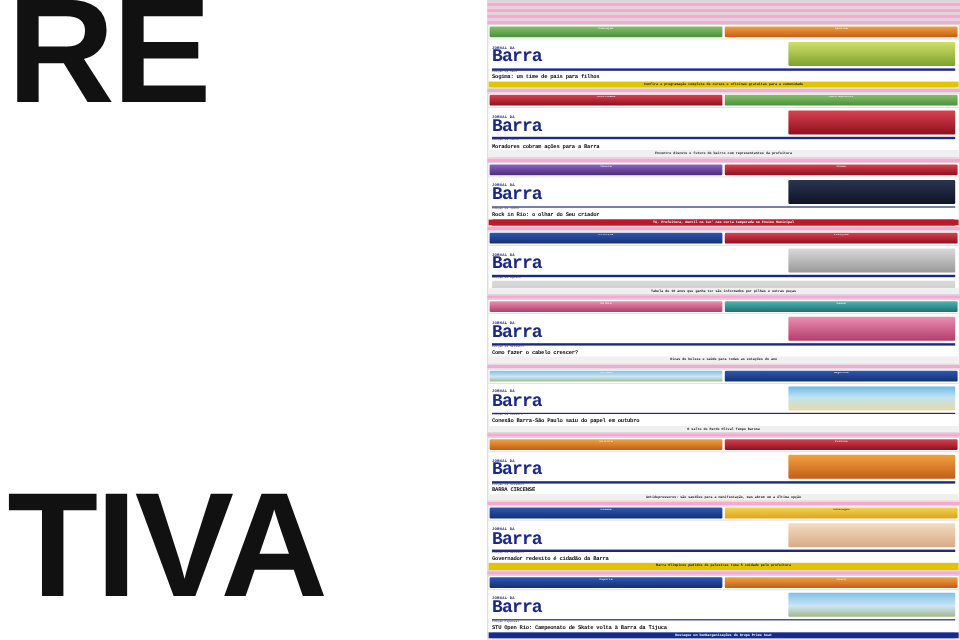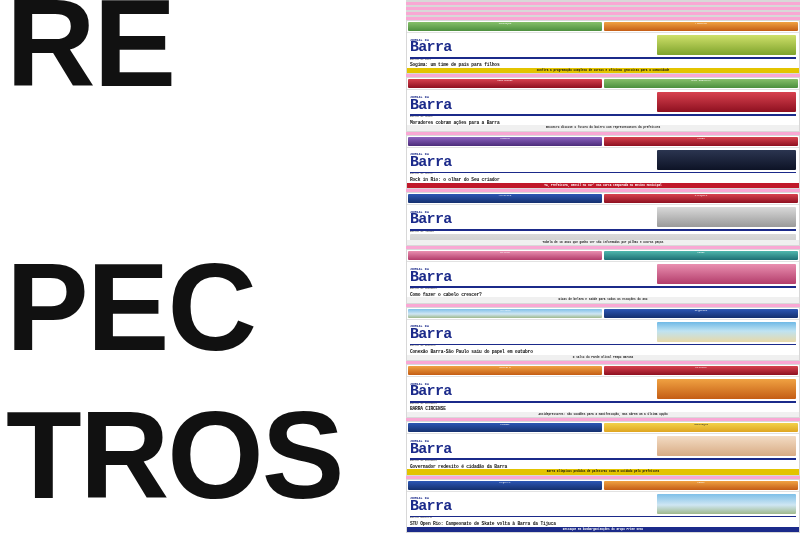--- a/index.html
+++ b/index.html
@@ -230,22 +230,21 @@
   .ph-pink  { background: linear-gradient(180deg,#e98fb0 0%,#b33d6b 100%); }
   .ph-lime  { background: linear-gradient(180deg,#cfe06a 0%,#7ea32c 100%); }
 </style>
 </head>
 <body>
 
 <div class="page">
 
   <div class="title-block">
     <div class="title-line tl1">RE</div>
-    <div class="title-line tl3">PEC</div>
-    <div class="title-line tl4">TROS</div>
+    <div class="title-line tl4">TIVA</div>
   </div>
 
   <div class="grid">
 
     <div class="cover">
       <div class="cover-topstrip">
         <div class="ts-box ph-teal">
             <div class="ts-label">Cuidados com a pele no verão</div>
           </div>
         <div class="ts-box ph-blue">

